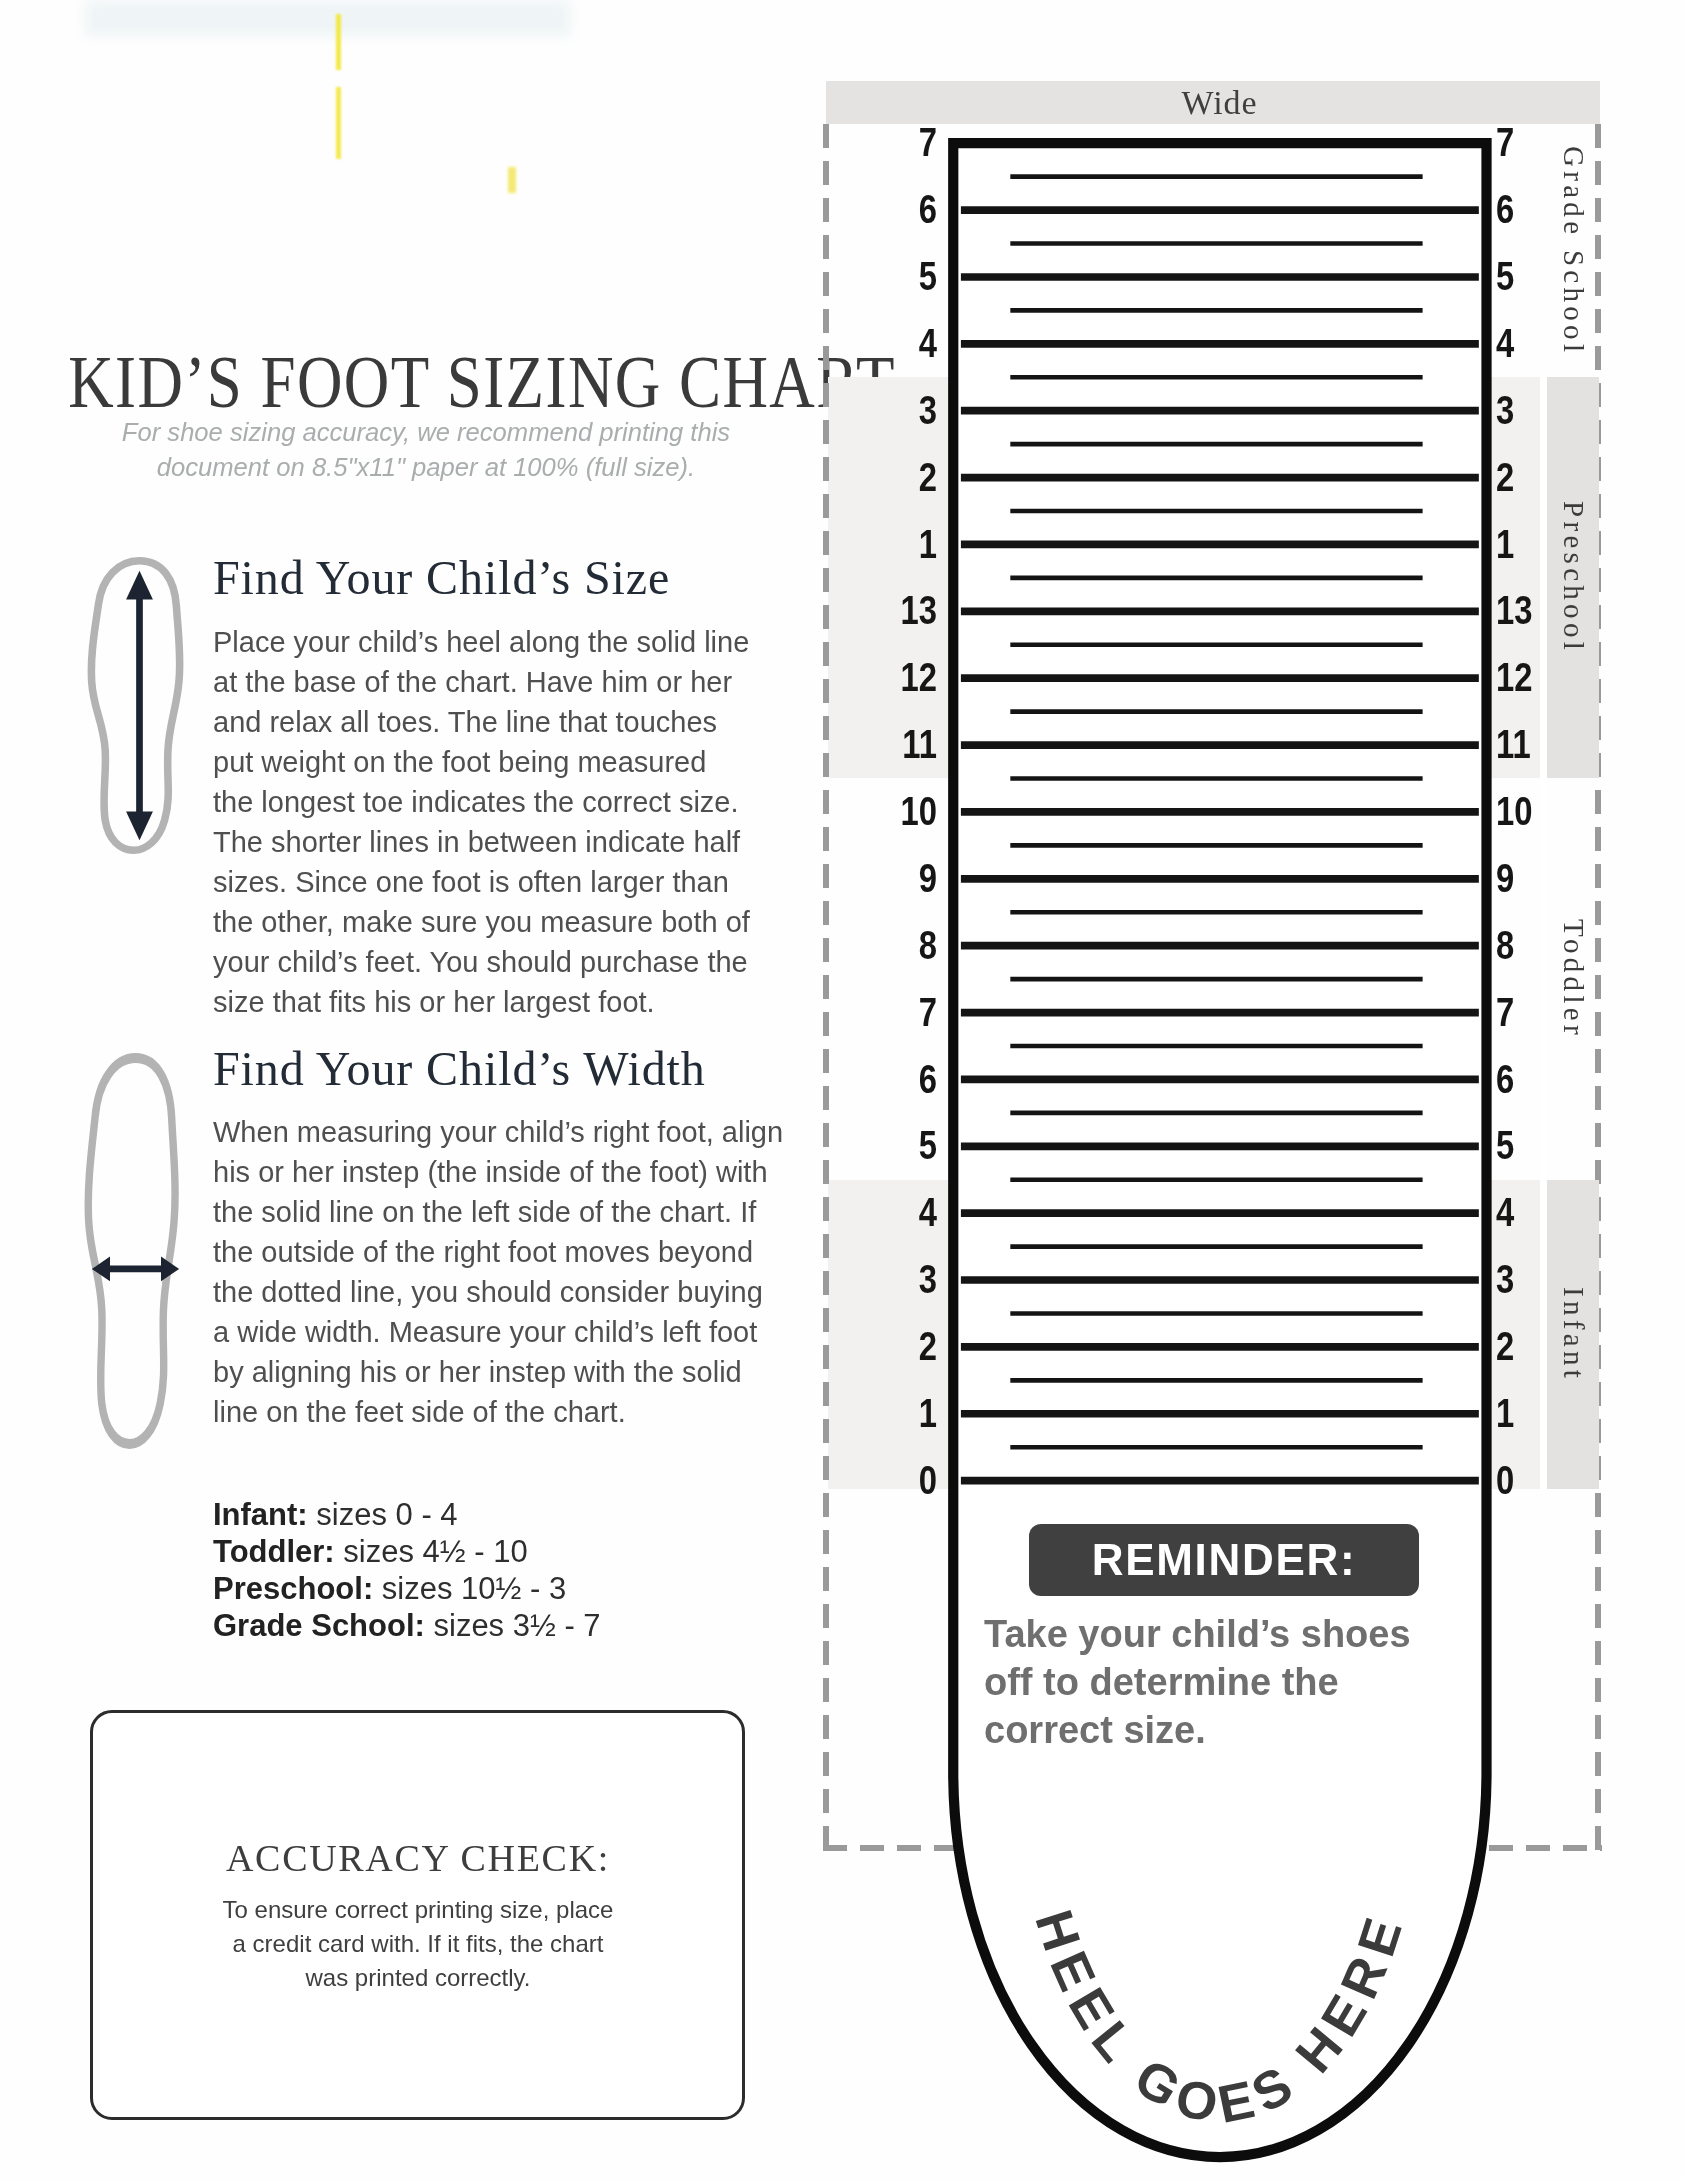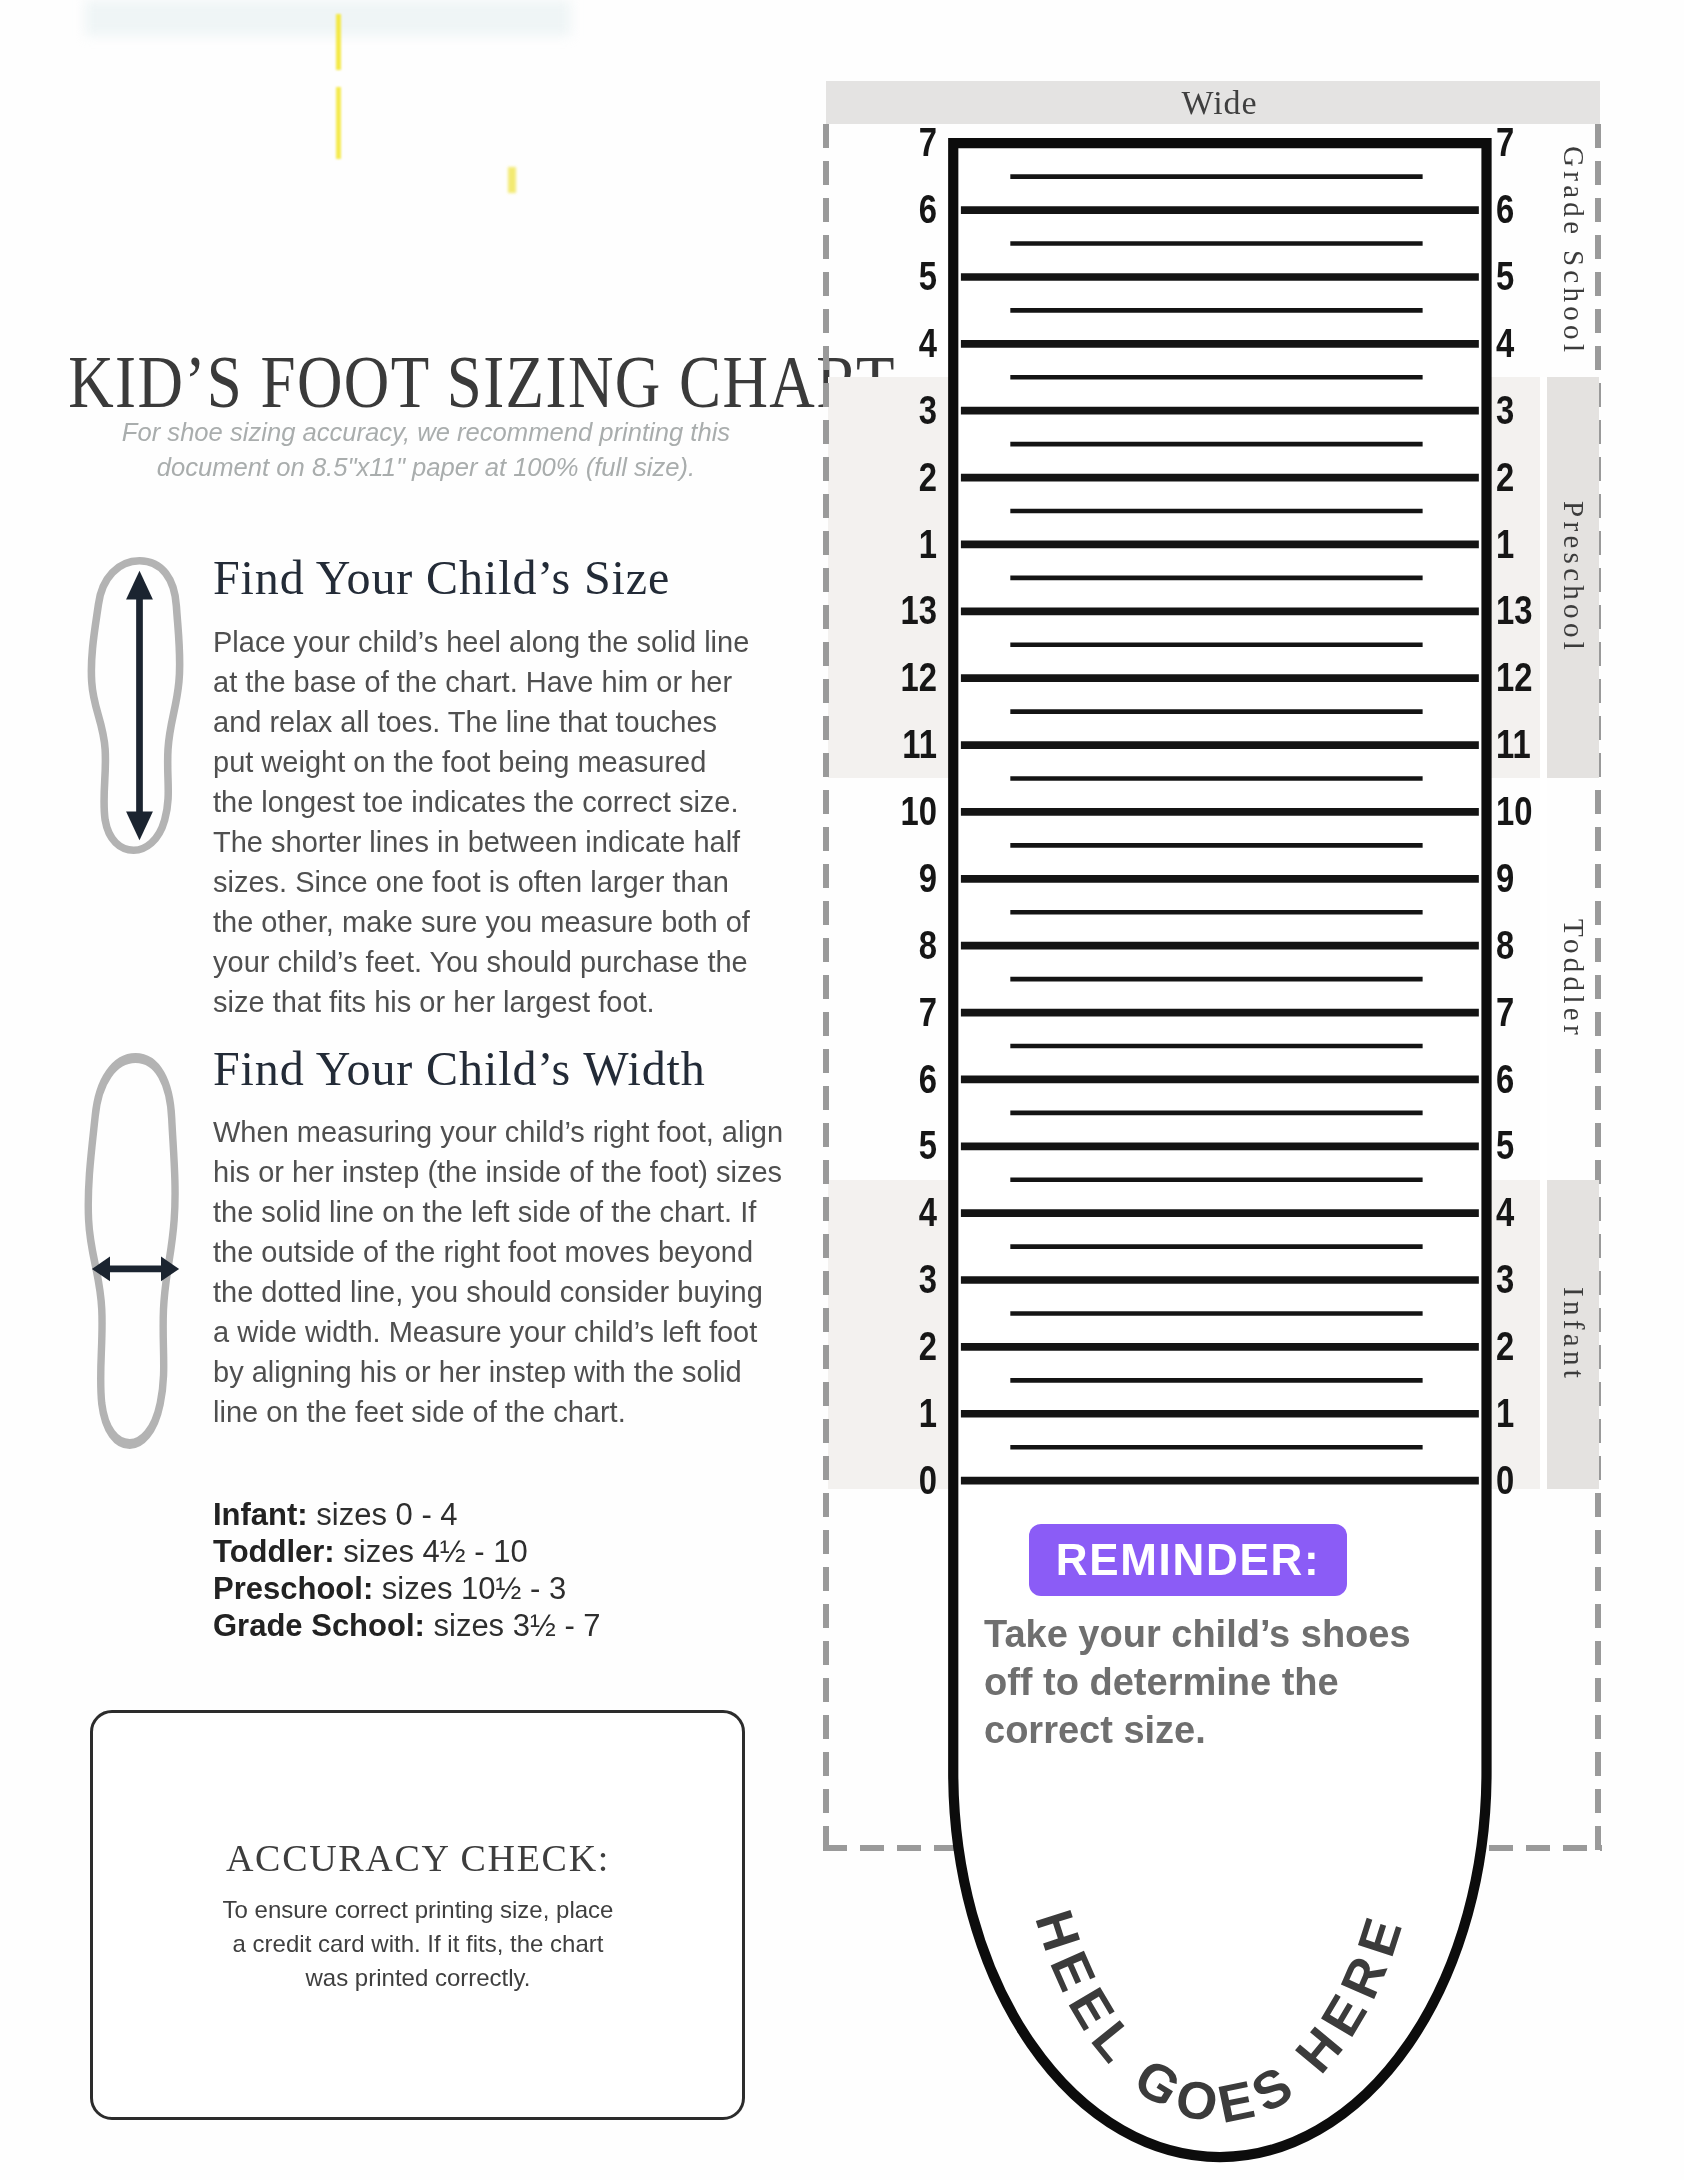--- a/index.html
+++ b/index.html
@@ -33,21 +33,21 @@
   .gap-strip{left:1540px;top:377px;width:6.8px;height:1112px;background:#fff;}
   .dash-v{position:absolute;width:6px;
     background:repeating-linear-gradient(180deg,#9a9a9a 0 24px,transparent 24px 37px);}
   .dash-h{position:absolute;height:6px;top:1845px;
     background:repeating-linear-gradient(90deg,#9a9a9a 0 24px,transparent 24px 37px);}
   .size-num{position:absolute;font-size:41px;font-weight:700;color:#161616;line-height:49px;}
   .size-num.left{text-align:right;transform:scaleX(.8);transform-origin:100% 50%;}
   .size-num.right{text-align:left;transform:scaleX(.8);transform-origin:0 50%;}
   #ruler-svg{left:0;top:0;}
   
-  #reminder-box{left:1029px;top:1524px;width:318px;height:72px;background:#8b5cf6;border-radius:12px;
+  #reminder-box{left:1029px;top:1524px;width:390px;height:72px;background:#404040;border-radius:12px;
     display:flex;align-items:center;justify-content:center;}
   #reminder-box span{color:#fff;font-size:44px;font-weight:700;letter-spacing:1.7px;}
   #reminder-body{left:984px;top:1610px;width:477px;
     font-size:38px;line-height:48px;font-weight:600;color:#6f6f6f;}
   
   .artifact{position:absolute;pointer-events:none;}
   #smudge{left:85px;top:0;width:486px;height:36px;background:rgba(205,224,228,.30);filter:blur(6px);}
   #yline1{left:336px;top:13.6px;width:5.1px;height:56px;background:#f4e83e;filter:blur(0.9px);opacity:.95;}
   #yline2{left:336px;top:87px;width:5.1px;height:72px;background:#f4e83e;filter:blur(0.9px);opacity:.9;}
   #yspeck{left:508px;top:167px;width:7.7px;height:25.6px;background:#f1e75a;filter:blur(1.7px);opacity:.85;}
@@ -96,21 +96,21 @@
       <path d="M65,8 C92,8 107,30 109,62 C111,92 115,122 112,152 C109,184 101,200 99,232 C97,266 103,288 95,316 C88,341 72,352 58,352 C42,352 28,340 24,316 C20,288 26,262 24,232 C22,200 10,184 8,152 C6,120 12,88 16,60 C20,28 40,8 65,8 Z" fill="none" stroke="#b3b3b3" stroke-width="9" stroke-linejoin="round"></path>
       <line x1="28" y1="196" x2="102" y2="196" stroke="#1b2430" stroke-width="6"></line>
       <polygon points="12,196 34,185 34,207" fill="#1b2430"></polygon>
       <polygon points="118,196 96,185 96,207" fill="#1b2430"></polygon>
     </svg>
   </div>
 
   <h2 class="abs section-heading" style="left:213px;top:1041px;margin:0;font-weight:400;">Find Your Child’s Width</h2>
   <div id="width-par" class="abs body-par" style="left:213px;top:1112px;width:630px;">
       <div>When measuring your child’s right foot, align</div>
-      <div>his or her instep (the inside of the foot) sizes</div>
+      <div>his or her instep (the inside of the foot) with</div>
       <div>the solid line on the left side of the chart. If</div>
       <div>the outside of the right foot moves beyond</div>
       <div>the dotted line, you should consider buying</div>
       <div>a wide width. Measure your child’s left foot</div>
       <div>by aligning his or her instep with the solid</div>
       <div>line on the feet side of the chart.</div>
     </div>
 
   <div id="sizes-list" class="abs">
       <div><b>Infant:</b> sizes 0 - 4</div>

